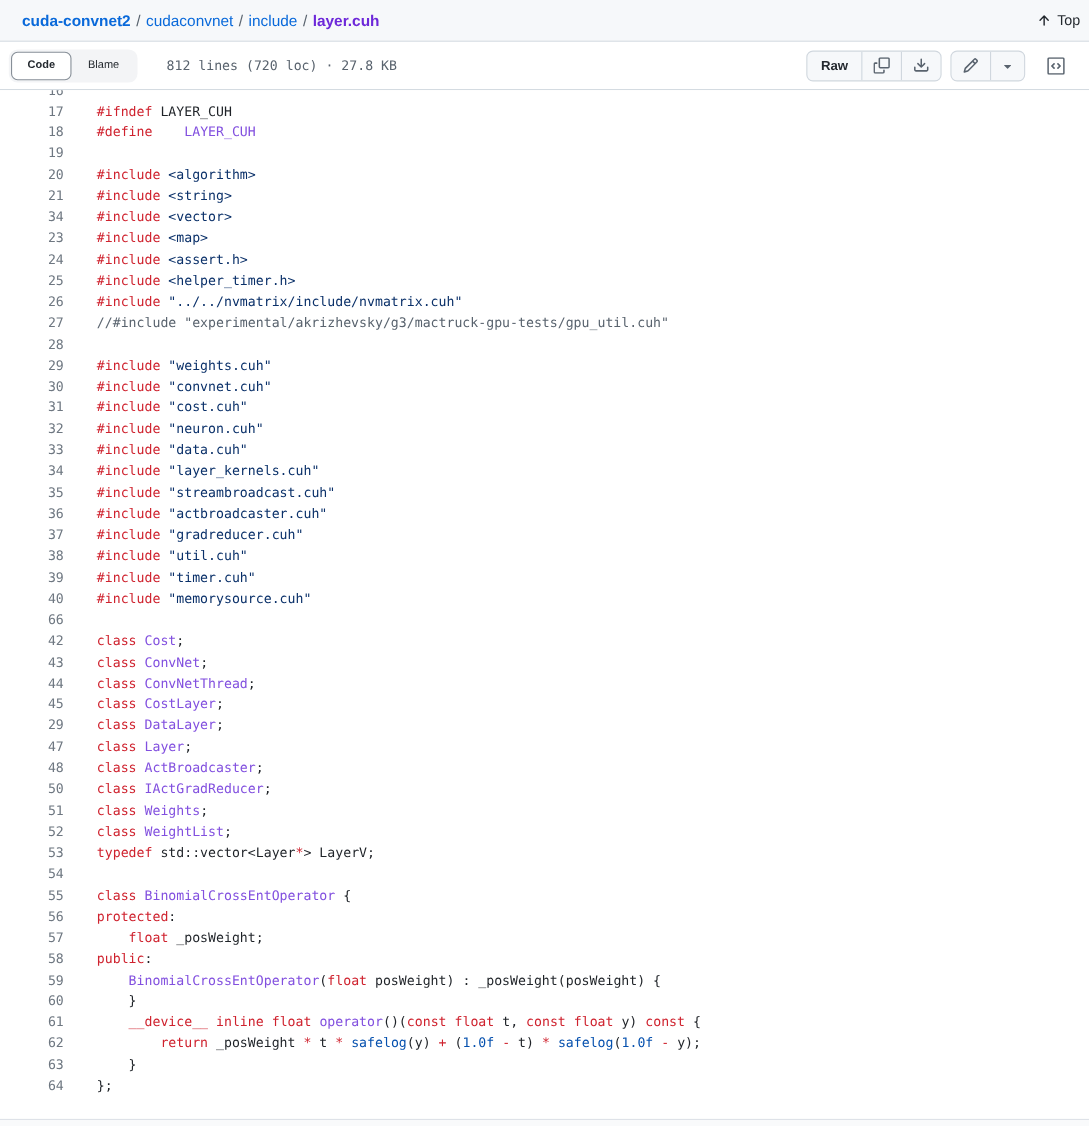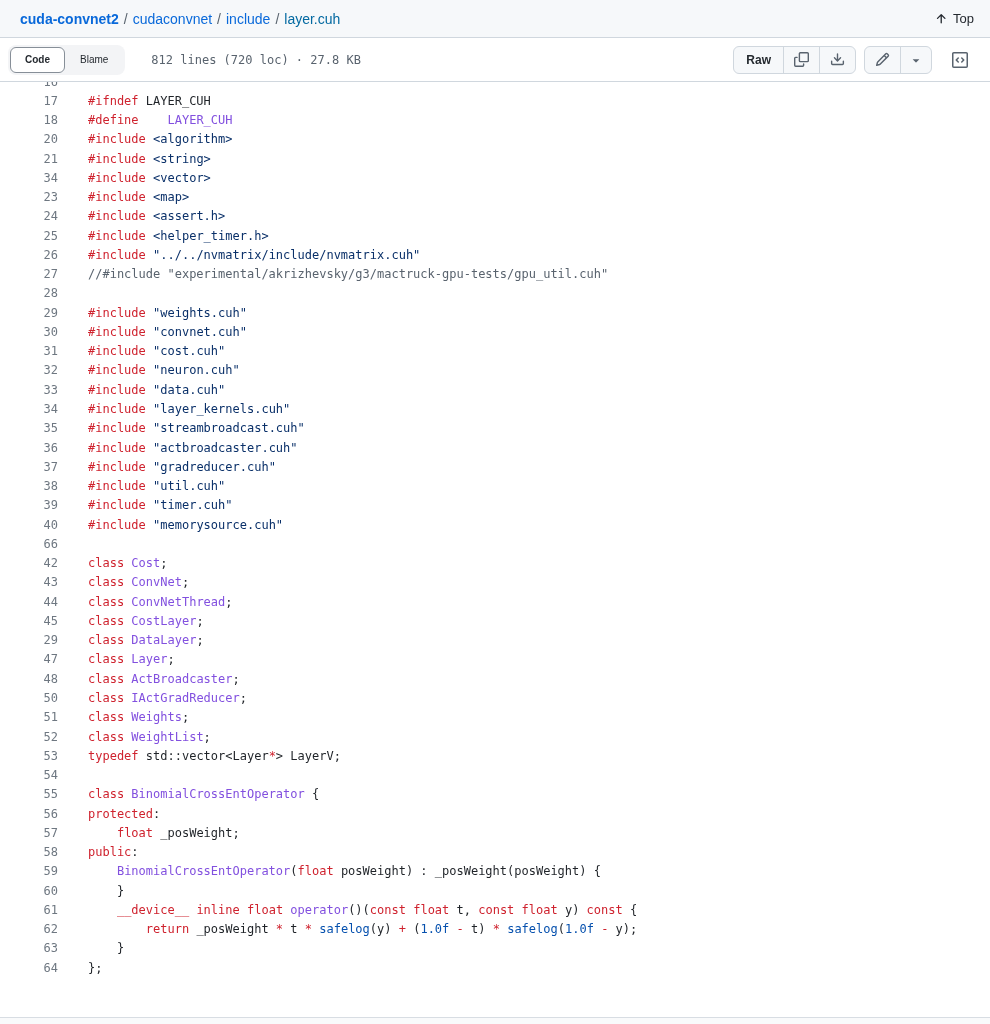--- a/index.html
+++ b/index.html
@@ -1,26 +1,26 @@
 <!DOCTYPE html>
 <html><head>
 <meta charset="utf-8">
 <style>
   * { margin:0; padding:0; box-sizing:border-box; }
   html,body { width:990px; height:1024px; overflow:hidden; background:#ffffff;
     font-family:"Liberation Sans", sans-serif; color:#1f2328; }
 
   
   .crumb-bar { height:38px; background:#f6f8fa; border-bottom:1px solid #d0d7de;
-    display:flex; align-items:center; justify-content:space-between; padding:0 16px 0 20px; }
+    display:flex; align-items:center; justify-content:space-between; padding:0 8px 0 20px; }
   .crumbs { font-size:14px; display:flex; align-items:center; gap:5px; white-space:nowrap; }
   .crumb-link { color:#0969da; text-decoration:none; cursor:pointer; }
   .crumb-root { font-weight:700; }
   .crumb-sep { color:#59636e; }
-  .crumb-current { color:#0369a1; font-weight:400; }
+  .crumb-current { color:#6d28d9; font-weight:700; }
   .top-link { display:flex; align-items:center; gap:5px; font-size:13px; color:#24292f;
     cursor:pointer; text-decoration:none; }
   .top-link svg { fill:#24292f; }
 
   
   .toolbar { height:44px; background:#ffffff; border-bottom:1px solid #d0d7de;
     display:flex; align-items:center; padding:0 16px 0 8px; }
   .seg-control { display:flex; background:#f3f4f6; border-radius:8px; padding:2px; height:30px; }
   .seg { border-radius:6px; font-size:10px; padding:0 14px; display:flex; align-items:center;
     cursor:pointer; color:#24292f; background:transparent; border:1px solid transparent; }
@@ -132,20 +132,21 @@
       </span>
     </div>
   </div>
 </div>
 
 <div class="code-area">
   <div class="code-body" id="code-rows">
       <div class="line"><div class="ln">16</div><div class="lc"></div></div>
       <div class="line"><div class="ln">17</div><div class="lc"><span class="tok-k">#ifndef </span><span class="tok-p">LAYER_CUH</span></div></div>
       <div class="line"><div class="ln">18</div><div class="lc"><span class="tok-k">#define</span><span class="tok-p">    </span><span class="tok-e">LAYER_CUH</span></div></div>
+      <div class="line"><div class="ln">19</div><div class="lc"></div></div>
       <div class="line"><div class="ln">20</div><div class="lc"><span class="tok-k">#include </span><span class="tok-s">&lt;algorithm&gt;</span></div></div>
       <div class="line"><div class="ln">21</div><div class="lc"><span class="tok-k">#include </span><span class="tok-s">&lt;string&gt;</span></div></div>
       <div class="line"><div class="ln">34</div><div class="lc"><span class="tok-k">#include </span><span class="tok-s">&lt;vector&gt;</span></div></div>
       <div class="line"><div class="ln">23</div><div class="lc"><span class="tok-k">#include </span><span class="tok-s">&lt;map&gt;</span></div></div>
       <div class="line"><div class="ln">24</div><div class="lc"><span class="tok-k">#include </span><span class="tok-s">&lt;assert.h&gt;</span></div></div>
       <div class="line"><div class="ln">25</div><div class="lc"><span class="tok-k">#include </span><span class="tok-s">&lt;helper_timer.h&gt;</span></div></div>
       <div class="line"><div class="ln">26</div><div class="lc"><span class="tok-k">#include </span><span class="tok-s">"../../nvmatrix/include/nvmatrix.cuh"</span></div></div>
       <div class="line"><div class="ln">27</div><div class="lc"><span class="tok-c">//#include "experimental/akrizhevsky/g3/mactruck-gpu-tests/gpu_util.cuh"</span></div></div>
       <div class="line"><div class="ln">28</div><div class="lc"></div></div>
       <div class="line"><div class="ln">29</div><div class="lc"><span class="tok-k">#include </span><span class="tok-s">"weights.cuh"</span></div></div>

